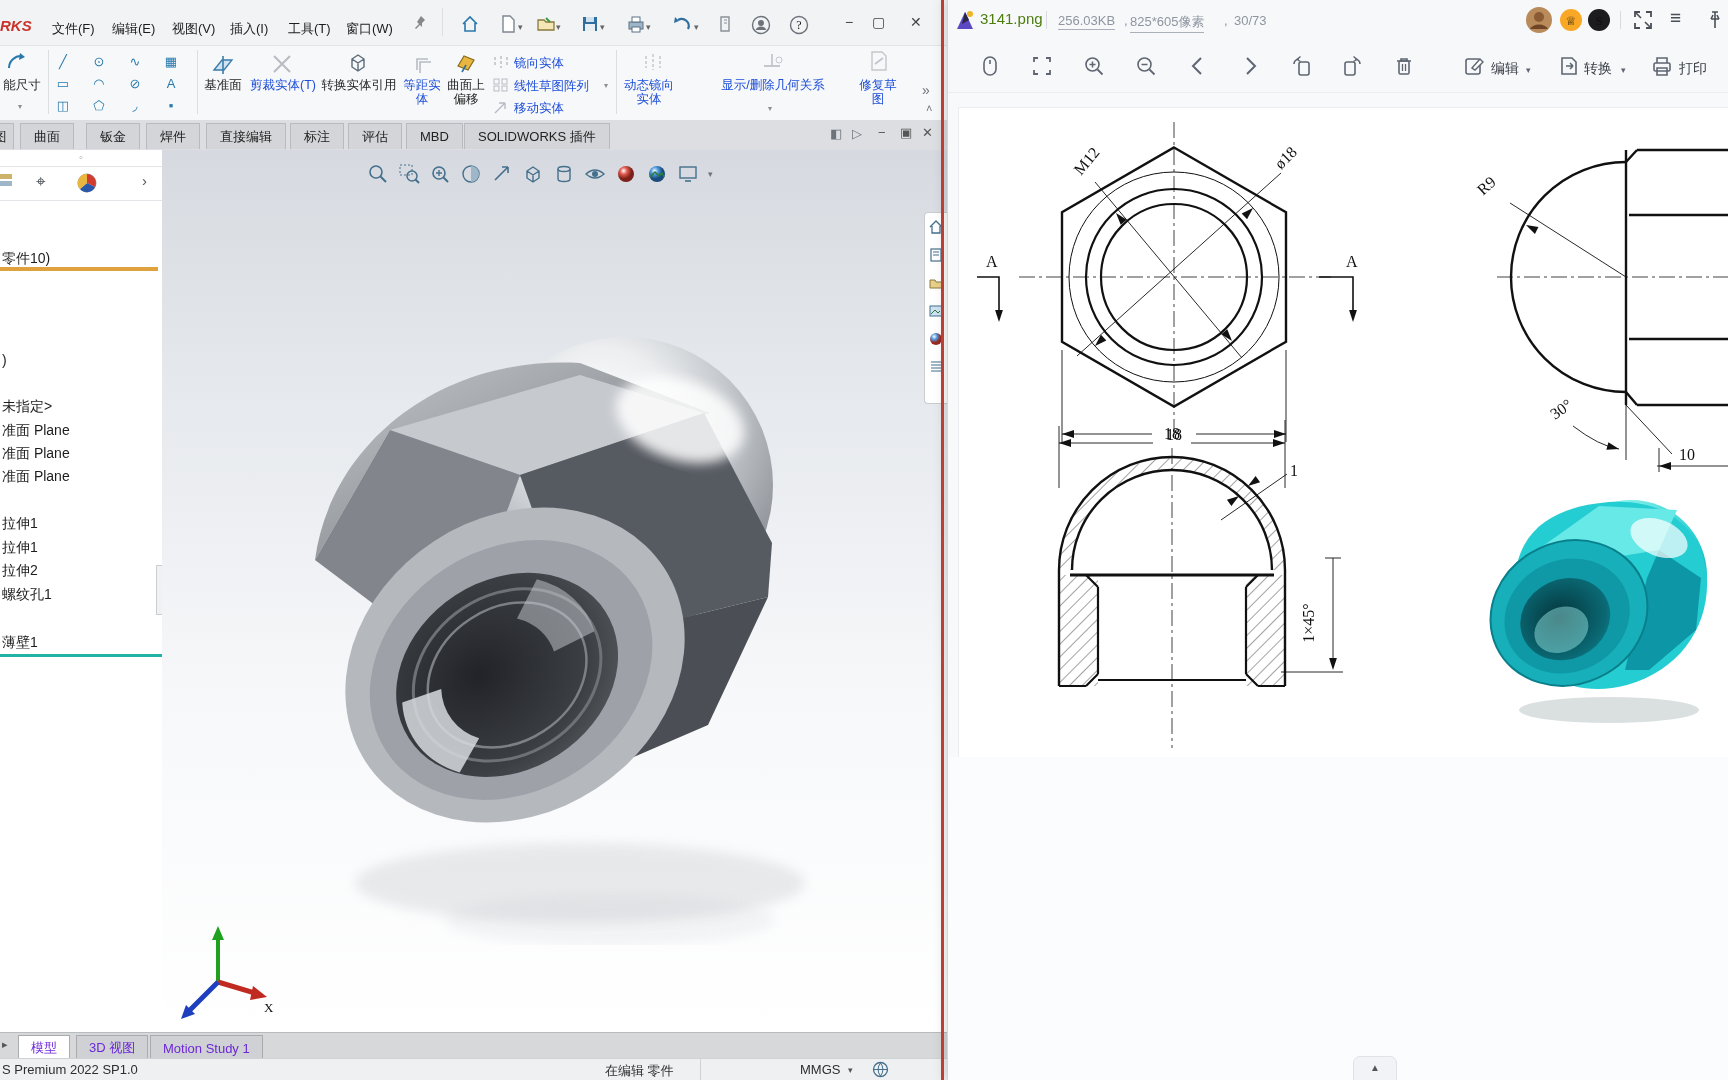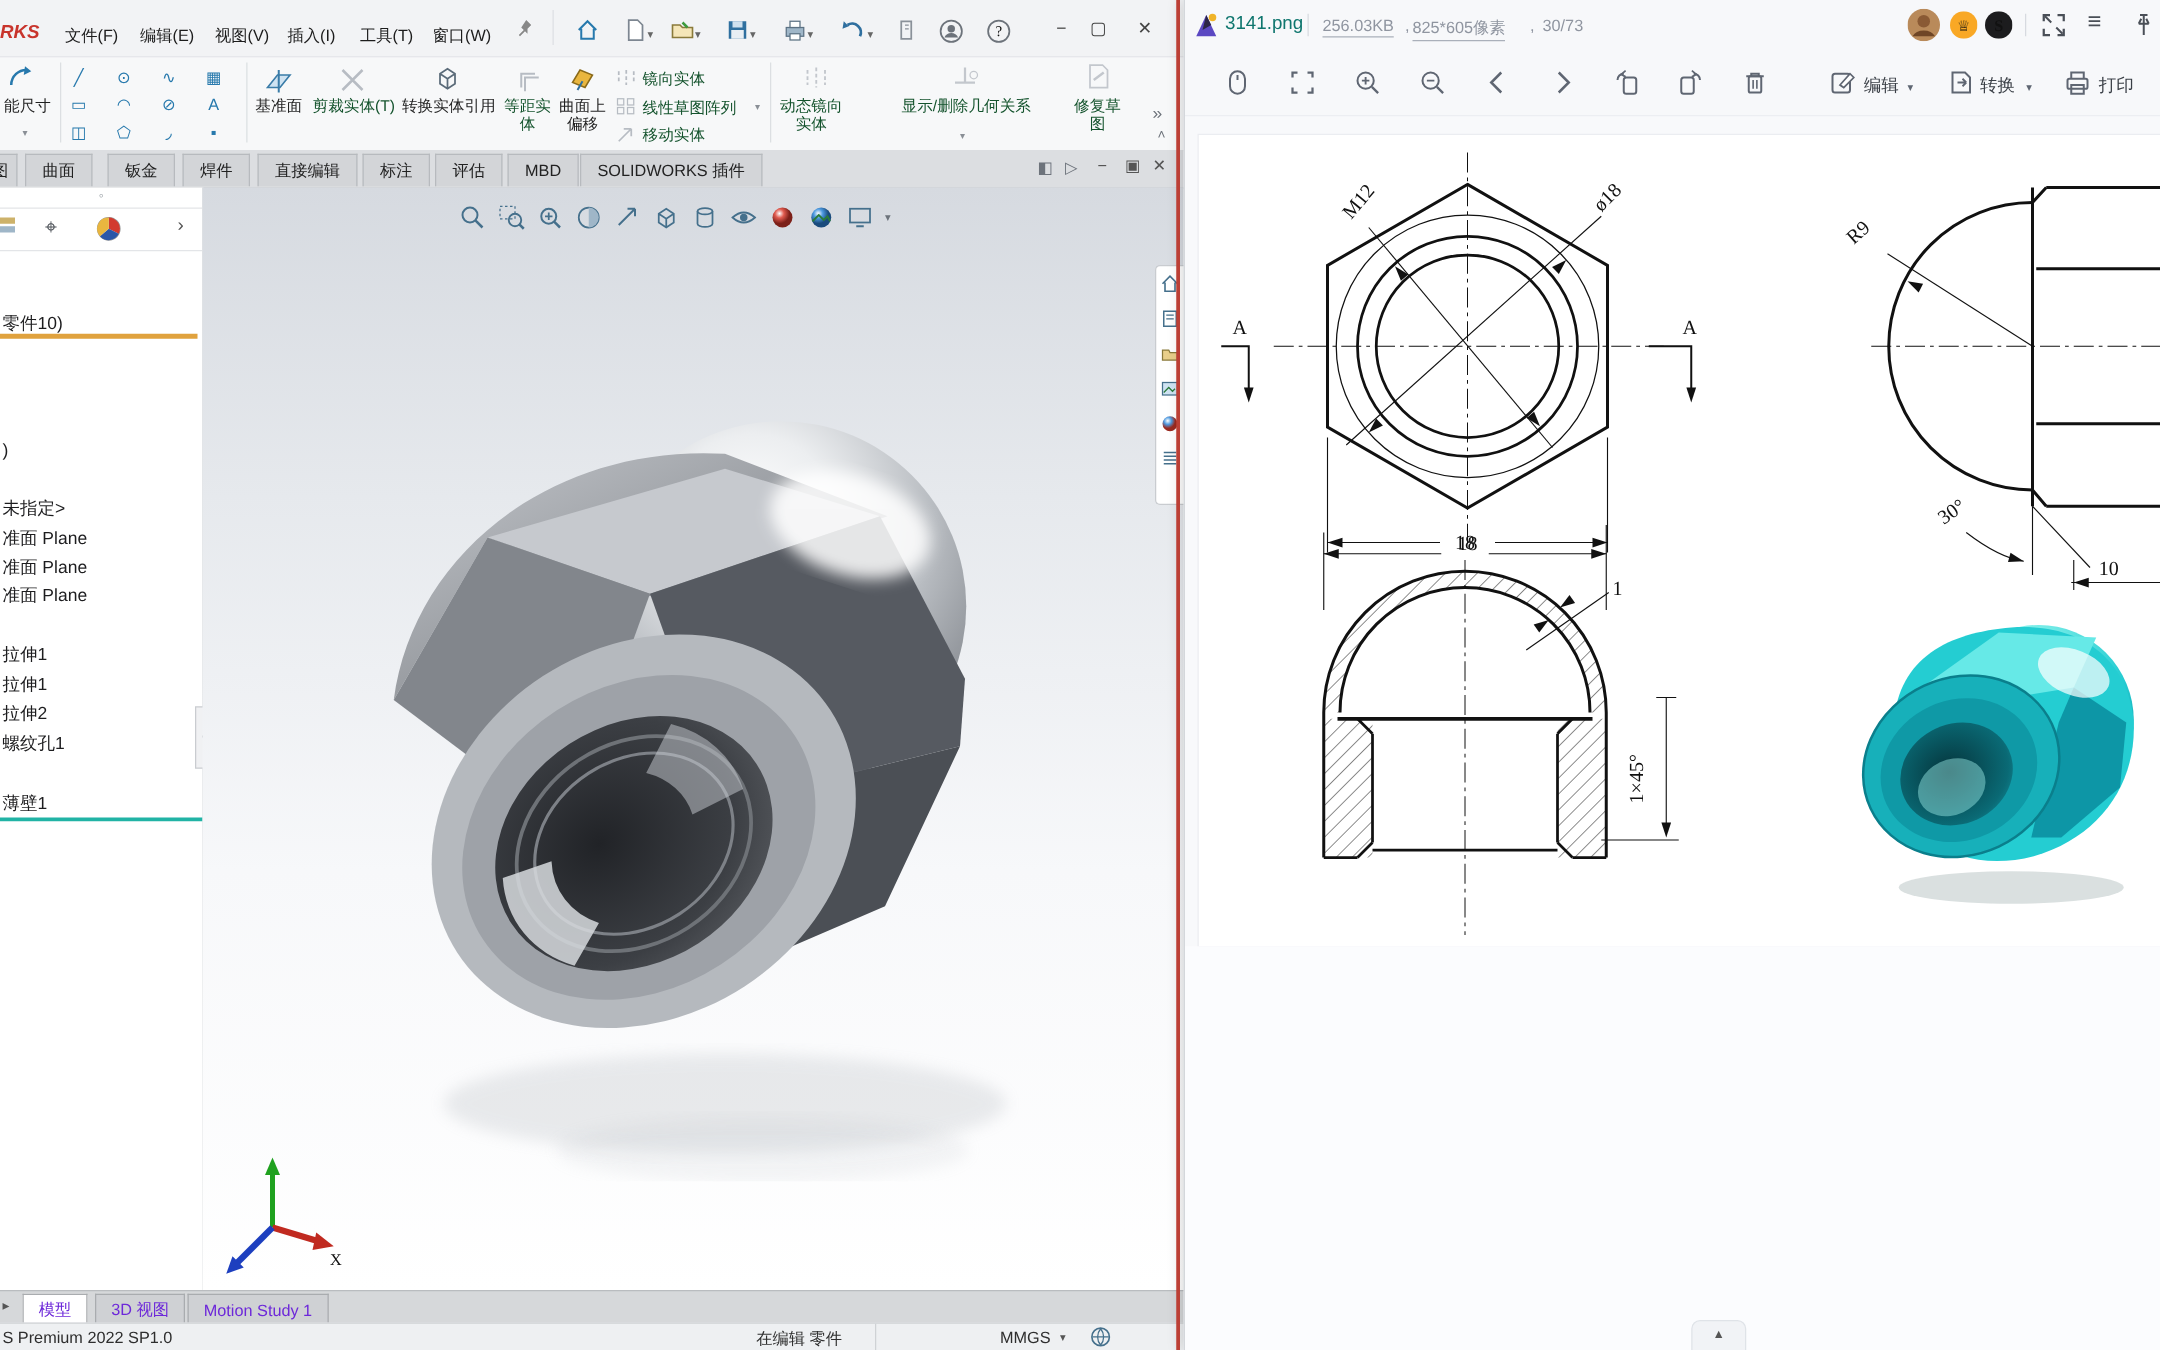--- a/index.html
+++ b/index.html
@@ -10,21 +10,21 @@
   #sw-titlebar{left:0;top:0;width:1087px;height:45px;background:#f2f3f5;border-bottom:1px solid #e2e4e7;}
   .sw-logo{left:0;top:17px;color:#c8342c;font-style:italic;font-weight:bold;font-size:15px;}
   .menu-item{top:20px;font-size:13px;color:#1c1c1c;cursor:default;}
   .qb-ico{top:14px;width:20px;height:20px;}
   .qb-caret{top:22px;font-size:9px;color:#666;}
   .win-glyph{top:14px;font-size:14px;color:#444;}
   
   #sw-toolbar{left:0;top:46px;width:947px;height:74px;background:#f7f8f9;border-bottom:1px solid #d8dbde;}
   .tb-sep{top:4px;width:1px;height:64px;background:#dcdfe2;}
   .tb-label{font-size:12.5px;color:#1f1f1f;text-align:center;line-height:1.15;}
-  .tb-label.dis{color:#14532d;}
+  .tb-label.dis{color:#1d4ed8;}
   .sk-glyph{font-size:13px;color:#2779ad;width:18px;text-align:center;}
   .sk-caret{font-size:8px;color:#8a8f96;}
   .tb-ico{width:24px;height:24px;}
   
   #sw-tabs{left:0;top:120px;width:947px;height:30px;background:#dcdee1;border-bottom:1px solid #c3c6c9;}
   .sw-tab{top:3px;height:26px;background:#d3d5d8;border:1px solid #b7babe;border-bottom:none;
     font-size:13px;color:#222;display:flex;align-items:center;justify-content:center;padding:0 13px;box-sizing:border-box;}
   
   #fpanel{left:0;top:150px;width:162px;height:882px;background:#fff;border-right:1px solid #c6c9cc;}
   .tree-item{left:2px;font-size:14px;color:#1d1d1f;white-space:nowrap;}
@@ -462,21 +462,21 @@
 
 <div id="viewer" class="abs">
 
   <div id="v-title" class="abs">
     <span class="abs" style="left:6px;top:8px">
       <svg width="22" height="24">
           <polygon points="3,21 11,4 19,21" fill="#5b48c2"></polygon>
           <polygon points="11,4 15,12 8,16" fill="#2c2546"></polygon>
           <circle cx="16" cy="6" r="3" fill="#f0b429"></circle>
         </svg></span>
-    <span class="abs" style="left:32px;top:10px;font-size:15px;color:#0f766e">3141.png</span>
+    <span class="abs" style="left:32px;top:10px;font-size:15px;color:#4d7c0f">3141.png</span>
     <div class="abs" style="left:98px;top:11px;width:1px;height:18px;background:#d7dae0"></div>
     <span class="abs v-meta v-underline" style="left:110px">256.03KB</span>
     <span class="abs v-meta" style="left:176px">,</span>
     <span class="abs v-meta v-underline" style="left:182px">825*605像素</span>
     <span class="abs v-meta" style="left:276px">, </span>
     <span class="abs v-meta" style="left:286px">30/73</span>
 
     <span class="abs" style="left:578px;top:7px">
       <svg width="26" height="26">
           <circle cx="13" cy="13" r="13" fill="#b98a5a"></circle>

